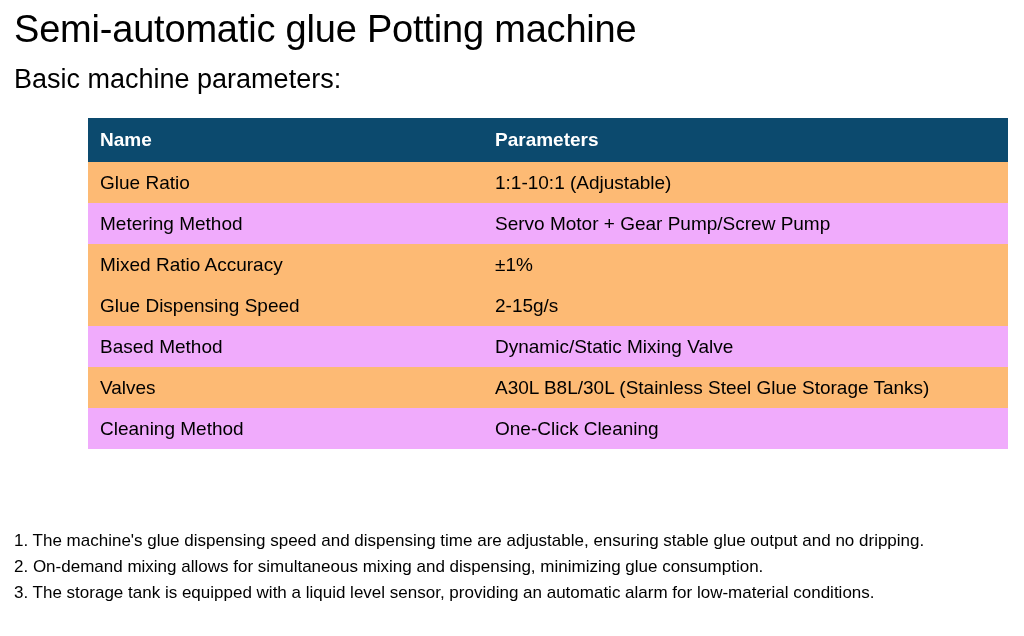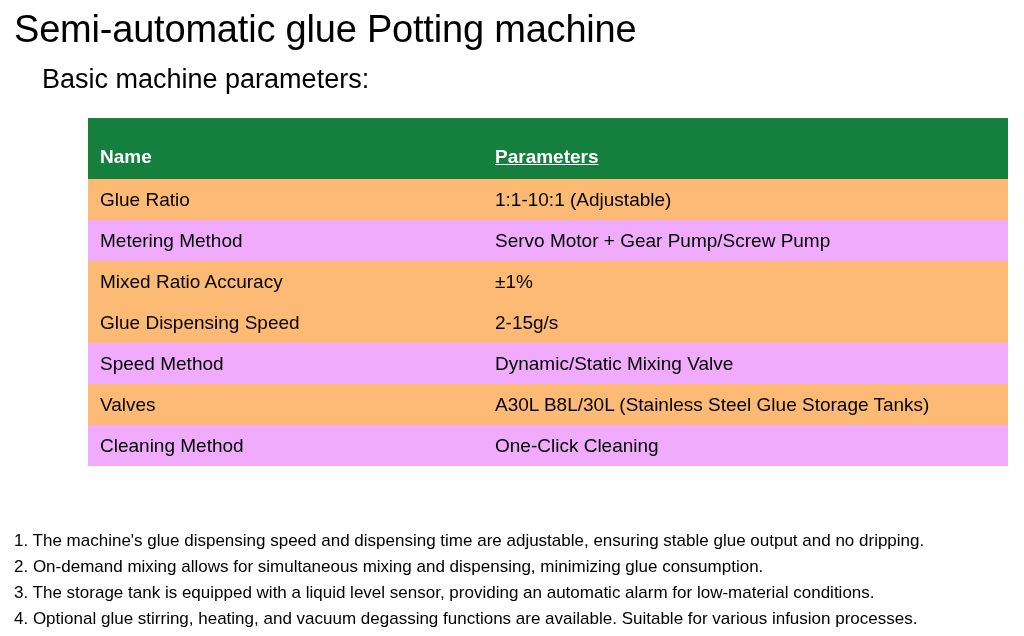--- a/index.html
+++ b/index.html
@@ -33,46 +33,44 @@
   }
   .subtitle {
     position: absolute;
     left: 14px;
     top: 62px;
     font-size: 27px;
     font-weight: 400;
     line-height: 34px;
     color: #000000;
     white-space: nowrap;
-    margin-left: 28px;
   }
   table.params {
     position: absolute;
     left: 88px;
     top: 118px;
     width: 920px;
     border-collapse: collapse;
     table-layout: fixed;
   }
   table.params col.c1 { width: 393px; }
   table.params col.c2 { width: 527px; }
   table.params thead th {
-    background: #15803d;
+    background: #0c4a6e;
     color: #ffffff;
     font-size: 19px;
     font-weight: bold;
     text-align: left;
-    padding: 27px 0 10px 12px;
+    padding: 10px 0 10px 12px;
     height: 24px;
     vertical-align: middle;
     border: none;
   }
   table.params thead th.p2 {
     padding-left: 14px;
-    text-decoration: underline;
   }
   table.params tbody td {
     font-size: 19px;
     font-weight: 400;
     color: #000000;
     padding: 9px 0 9px 12px;
     height: 23px;
     vertical-align: middle;
     border: none;
     white-space: nowrap;
@@ -129,34 +127,33 @@
       </tr>
       <tr class="odd">
         <td class="p1">Mixed Ratio Accuracy</td>
         <td class="p2">±1%</td>
       </tr>
       <tr class="odd">
         <td class="p1">Glue Dispensing Speed</td>
         <td class="p2">2-15g/s</td>
       </tr>
       <tr class="even">
-        <td class="p1">Speed Method</td>
+        <td class="p1">Based Method</td>
         <td class="p2">Dynamic/Static Mixing Valve</td>
       </tr>
       <tr class="odd">
         <td class="p1">Valves</td>
         <td class="p2">A30L  B8L/30L (Stainless Steel Glue Storage Tanks)</td>
       </tr>
       <tr class="even">
         <td class="p1">Cleaning Method</td>
         <td class="p2">One-Click Cleaning</td>
       </tr>
     </tbody>
   </table>
 
   <div class="notes">
     <div class="note">1. The machine's glue dispensing speed and dispensing time are adjustable, ensuring stable glue output and no dripping.</div>
     <div class="note">2. On-demand mixing allows for simultaneous mixing and dispensing, minimizing glue consumption.</div>
     <div class="note">3. The storage tank is equipped with a liquid level sensor, providing an automatic alarm for low-material conditions.</div>
-    <div class="note">4. Optional glue stirring, heating, and vacuum degassing functions are available. Suitable for various infusion processes.</div>
   </div>
 
 </div>
 
 </body></html>

